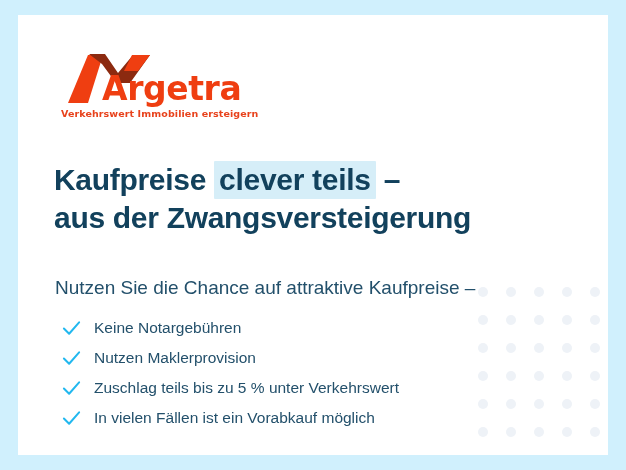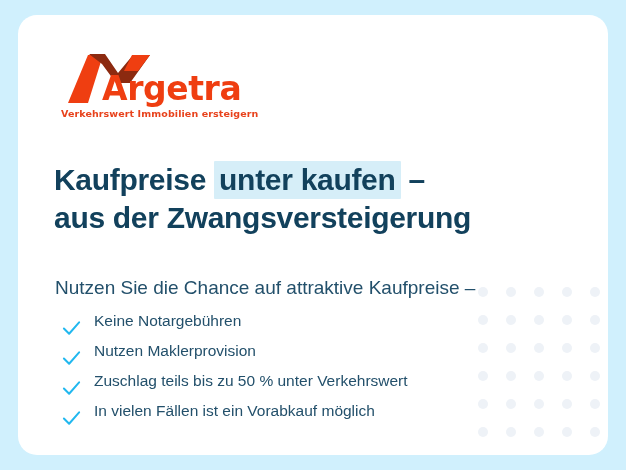--- a/index.html
+++ b/index.html
@@ -16,21 +16,20 @@
   }
 
   #banner {
     position: absolute;
     left: 18px;
     top: 15px;
     width: 590px;
     height: 440px;
     background: #ffffff;
     overflow: hidden;
-    border-radius: 19px;
   }
 
   
   #dot-grid {
     position: absolute;
     right: 0;
     bottom: 0;
     width: 130px;
     height: 168px;
     pointer-events: none;
@@ -138,20 +137,21 @@
     position: absolute;
     left: 38px;
     top: 298px;
     width: 470px;
   }
   .bullet {
     position: relative;
     height: 30px;
     padding-left: 38px;
     display: flex;
+    align-items: center;
   }
   .bullet .check-icon {
     position: absolute;
     left: 6px;
     top: 6px;
     width: 19px;
     height: 19px;
   }
   .bullet .bullet-label {
     font-size: 15.5px;
@@ -202,21 +202,21 @@
       <polygon points="30,4 45,4 30,52 10,52" fill="#ef3e11"></polygon>
       <polygon points="31,3 47,3 60,22 75,4 92,4 72,32 58,32 44,13" fill="#8c2a10"></polygon>
       <polygon points="74,4 92,4 80,20 66,20" fill="#ef3e11"></polygon>
     </svg>
     <div id="logo-wordmark">Argetra</div>
     <div id="logo-tagline">Verkehrswert Immobilien ersteigern</div>
   </div>
 
 
   <h1 id="headline">
-    <span>Kaufpreise </span><span class="hl">unter kaufen</span><span> –</span><br>
+    <span>Kaufpreise </span><span class="hl">clever teils</span><span> –</span><br>
     <span>aus der Zwangsversteigerung</span>
   </h1>
 
   <p id="subheadline">
     <span>Nutzen Sie die Chance auf attraktive Kaufpreise –</span><br>
   </p>
 
   <ul id="bullets" style="list-style:none;margin:0;padding:0;">
     <li class="bullet">
       <svg class="check-icon" viewBox="0 0 20 20">
@@ -227,21 +227,21 @@
     <li class="bullet">
       <svg class="check-icon" viewBox="0 0 20 20">
         <polyline points="2,10 7.5,15.5 18,3.5" fill="none" stroke="#22b8ef" stroke-width="2.1" stroke-linecap="round" stroke-linejoin="round"></polyline>
       </svg>
       <span class="bullet-label">Nutzen Maklerprovision</span>
     </li>
     <li class="bullet">
       <svg class="check-icon" viewBox="0 0 20 20">
         <polyline points="2,10 7.5,15.5 18,3.5" fill="none" stroke="#22b8ef" stroke-width="2.1" stroke-linecap="round" stroke-linejoin="round"></polyline>
       </svg>
-      <span class="bullet-label">Zuschlag teils bis zu 50 % unter Verkehrswert</span>
+      <span class="bullet-label">Zuschlag teils bis zu 5 % unter Verkehrswert</span>
     </li>
     <li class="bullet">
       <svg class="check-icon" viewBox="0 0 20 20">
         <polyline points="2,10 7.5,15.5 18,3.5" fill="none" stroke="#22b8ef" stroke-width="2.1" stroke-linecap="round" stroke-linejoin="round"></polyline>
       </svg>
       <span class="bullet-label">In vielen Fällen ist ein Vorabkauf möglich</span>
     </li>
   </ul>
 
 </div>

